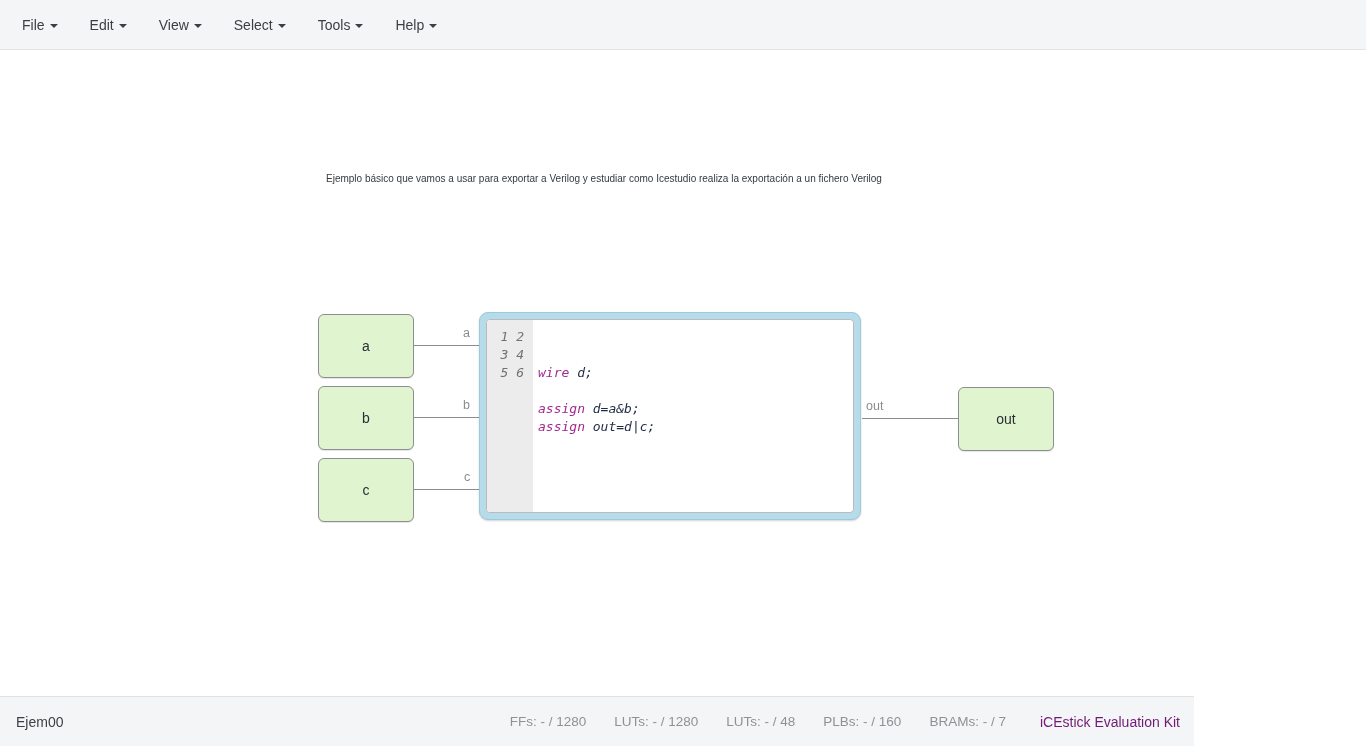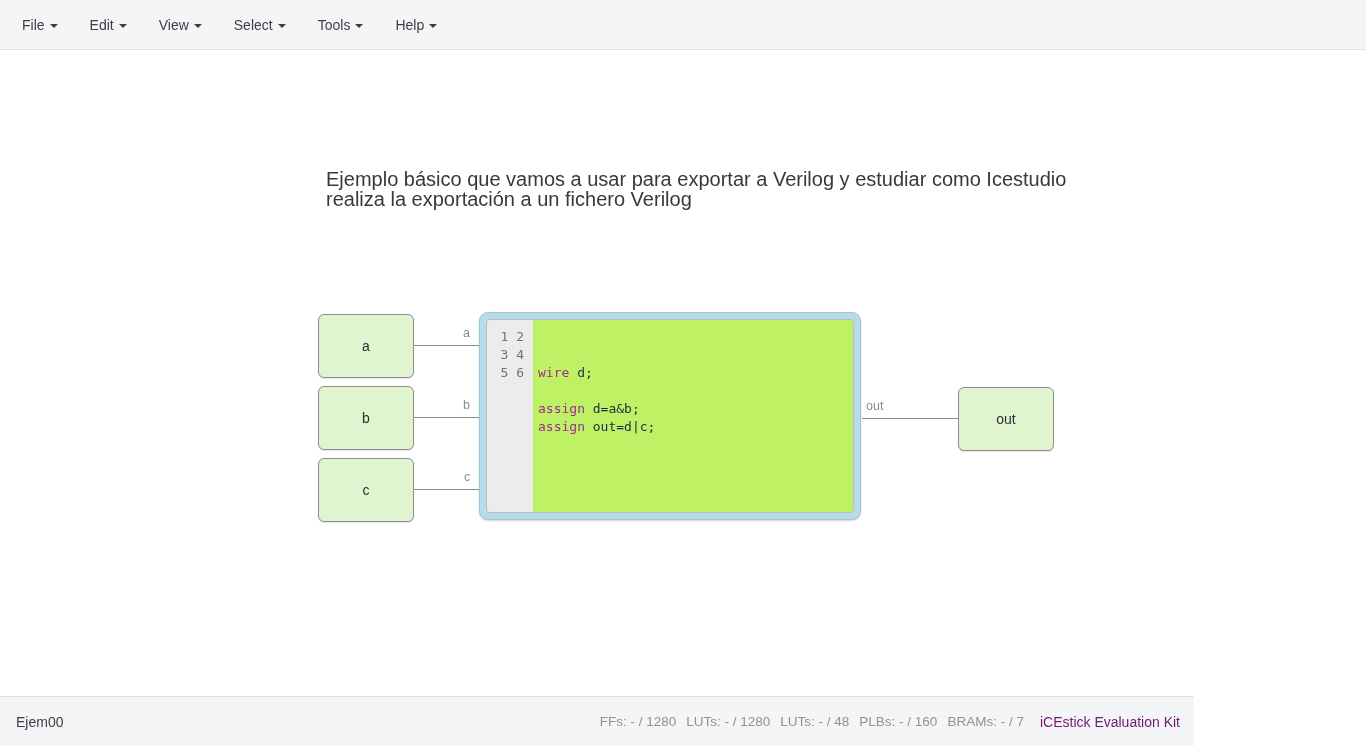--- a/index.html
+++ b/index.html
@@ -45,21 +45,21 @@
     width: 1366px; height: 645px;
     background: #ffffff;
     overflow: hidden;
   }
 
   
   #description {
     position: absolute;
     left: 326px; top: 118px;
     width: 760px;
-    font-size: 20px;
+    font-size: 10px;
     line-height: 20px;
     color: #333a40;
     white-space: pre-wrap;
   }
 
   
   .io-block {
     position: absolute;
     background: #e0f4cf;
     border: 1px solid #8c8f91;
@@ -103,25 +103,26 @@
     left: 479px; top: 261px;
     width: 382px; height: 208px;
     background: #b6dbe9;
     border: 1px solid #9ec9da;
     border-radius: 9px;
     padding: 6px;
     box-shadow: 0 1px 2px rgba(0,0,0,0.18);
   }
   #code-editor {
     width: 100%; height: 100%;
-    background: #bef264;
+    background: #ffffff;
     border: 1px solid #b9bcbe;
     border-radius: 4px;
     display: flex;
     overflow: hidden;
+    font-style: italic;
   }
   #code-gutter {
     width: 46px;
     flex: 0 0 46px;
     background: #ececec;
     padding-top: 8px;
     text-align: right;
     padding-right: 9px;
     font-family: "DejaVu Sans Mono", monospace;
     font-size: 13px;
@@ -152,21 +153,21 @@
     font-size: 13.5px;
   }
   #project-name {
     margin-left: 16px;
     color: #3b3f44;
     font-size: 14px;
   }
   #resources {
     margin-left: auto; margin-right: 14px;
     display: flex; align-items: center;
-    gap: 10px;
+    gap: 28px;
   }
   .res-item { color: #8f9295; white-space: nowrap; }
   .res-item .res-val { color: #8f9295; }
   #board-name {
     color: #701a75;
     font-size: 14px;
     white-space: nowrap;
     margin-left: 6px;
   }
 </style>

